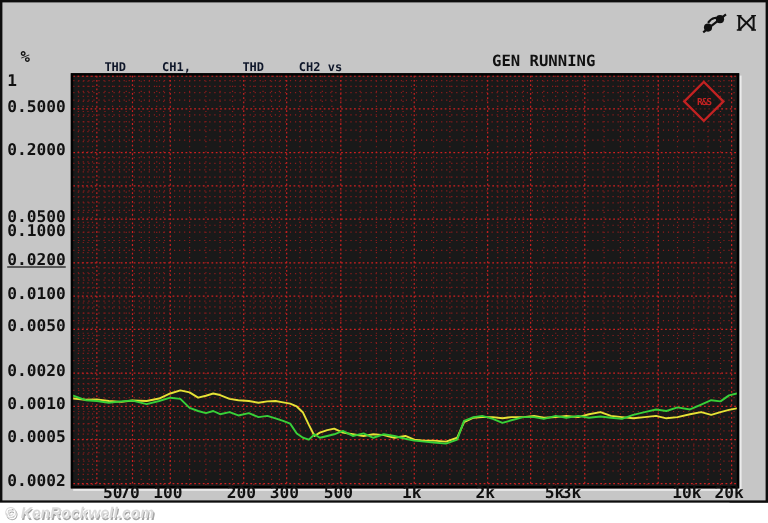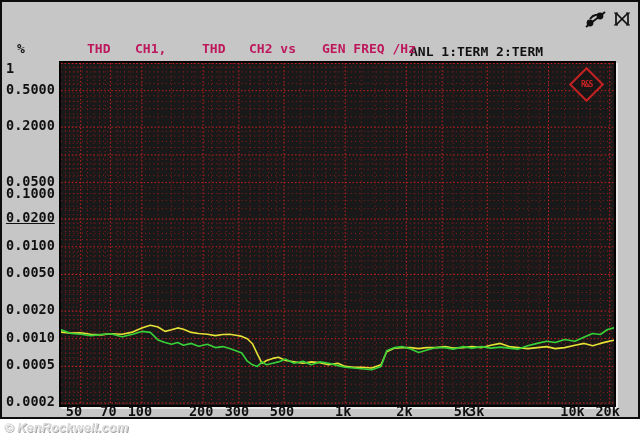--- a/index.html
+++ b/index.html
@@ -12,21 +12,21 @@
     position:absolute;left:0;top:0;width:640px;height:419px;
     background:#c6c6c6;border:2px solid #0d0d0d;box-sizing:border-box;
   }
   .status{
     position:absolute;left:408px;top:7px;font-size:13px;line-height:17px;
     color:#111;white-space:pre;
   }
   .topicons{position:absolute;left:583px;top:8px;display:flex;gap:5px}
   .topicons svg{display:block}
   .unit{position:absolute;left:15px;top:39px;font-size:13px;color:#111}
-  .tseg{position:absolute;top:39px;font-size:13px;color:#be185d;white-space:pre}
+  .tseg{position:absolute;top:49px;font-size:10px;color:#0f172a;white-space:pre}
   .plot{
     position:absolute;left:57px;top:59px;width:557px;height:346px;
     background:#191919;border:2px solid #000;box-sizing:border-box;
     box-shadow:2px 2px 0 #ececec;
   }
   .plot svg{position:absolute;left:0;top:0}
   .rslogo{
     position:absolute;right:15px;top:9px;width:21px;height:21px;
     border:2px solid #c32222;transform:rotate(45deg);
     display:flex;align-items:center;justify-content:center;background:rgba(20,20,20,.6);
@@ -43,20 +43,21 @@
     text-shadow:-1px -1px 0 #ffffff,1px 1px 0 #a6a6a6;
   }
   .dt{position:absolute;right:3px;top:1px;font-size:14px;color:#2424c4;white-space:pre}
 </style>
 </head>
 <body>
 
 <div class="screen">
 
   <div class="status">
+    <div>GEN RUNNING</div>
     <div>ANL 1:TERM 2:TERM</div>
     <div>SWP TERMINATED</div>
   </div>
 
   <div class="topicons">
     <svg width="22" height="18" viewBox="0 0 22 18">
       <circle cx="5" cy="13" r="3.4" fill="#111"></circle>
       <circle cx="15" cy="6" r="3.4" fill="#111"></circle>
       <path d="M5,9 Q10,2 17,7" fill="none" stroke="#111" stroke-width="1.8"></path>
       <line x1="1" y1="17" x2="20" y2="2" stroke="#111" stroke-width="1.8"></line>
@@ -68,21 +69,20 @@
       <path d="M2,3 L6,3 M14,3 L18,3 M2,15 L6,15 M14,15 L18,15" stroke="#111" stroke-width="1.2" fill="none"></path>
     </svg>
   </div>
 
   <div class="unit">%</div>
 
   <div class="tseg" style="left:85px">THD</div>
   <div class="tseg" style="left:133px">CH1,</div>
   <div class="tseg" style="left:200px">THD</div>
   <div class="tseg" style="left:247px">CH2 vs</div>
-  <div class="tseg" style="left:320px">GEN FREQ /Hz</div>
 
   <div class="plot">
     <svg id="plot-svg" width="553" height="342">
         <line x1="4.3" y1="0" x2="4.3" y2="342" stroke="#8d1c1c" stroke-width="1" stroke-dasharray="1 3.2"></line>
         <line x1="8.4" y1="0" x2="8.4" y2="342" stroke="#8d1c1c" stroke-width="1" stroke-dasharray="1 3.2"></line>
         <line x1="12.3" y1="0" x2="12.3" y2="342" stroke="#8d1c1c" stroke-width="1" stroke-dasharray="1 3.2"></line>
         <line x1="16.1" y1="0" x2="16.1" y2="342" stroke="#8d1c1c" stroke-width="1" stroke-dasharray="1 3.2"></line>
         <line x1="26.5" y1="0" x2="26.5" y2="342" stroke="#8d1c1c" stroke-width="1" stroke-dasharray="1 3.2"></line>
         <line x1="32.8" y1="0" x2="32.8" y2="342" stroke="#8d1c1c" stroke-width="1" stroke-dasharray="1 3.2"></line>
         <line x1="38.7" y1="0" x2="38.7" y2="342" stroke="#8d1c1c" stroke-width="1" stroke-dasharray="1 3.2"></line>
@@ -211,21 +211,21 @@
     <div class="ytick" style="top: 117.239px;">0.2000</div>
     <div class="ytick" style="top: 144.905px; margin-top: 40px;">0.1000</div>
     <div class="ytick" style="top: 172.571px;">0.0500</div>
     <div class="ytick" style="top: 209.143px; text-decoration: underline;">0.0200</div>
     <div class="ytick" style="top: 236.809px;">0.0100</div>
     <div class="ytick" style="top: 264.475px;">0.0050</div>
     <div class="ytick" style="top: 301.048px;">0.0020</div>
     <div class="ytick" style="top: 328.714px;">0.0010</div>
     <div class="ytick" style="top: 356.38px;">0.0005</div>
     <div class="ytick" style="top: 392.953px;">0.0002</div>
-    <div class="xtick" style="left: 74px;">50</div>
+    <div class="xtick" style="left: 94px;">50</div>
     <div class="xtick" style="left: 108.409px;">70</div>
     <div class="xtick" style="left: 139.9px;">100</div>
     <div class="xtick" style="left: 201.098px;">200</div>
     <div class="xtick" style="left: 236.897px;">300</div>
     <div class="xtick" style="left: 281.998px;">500</div>
     <div class="xtick" style="left: 343.197px;">1k</div>
     <div class="xtick" style="left: 404.395px;">2k</div>
     <div class="xtick" style="left: 440.194px; margin-left: 36px;">3k</div>
     <div class="xtick" style="left: 462px;">5k</div>
     <div class="xtick" style="left: 546.494px; margin-left: 26px;">10k</div>

